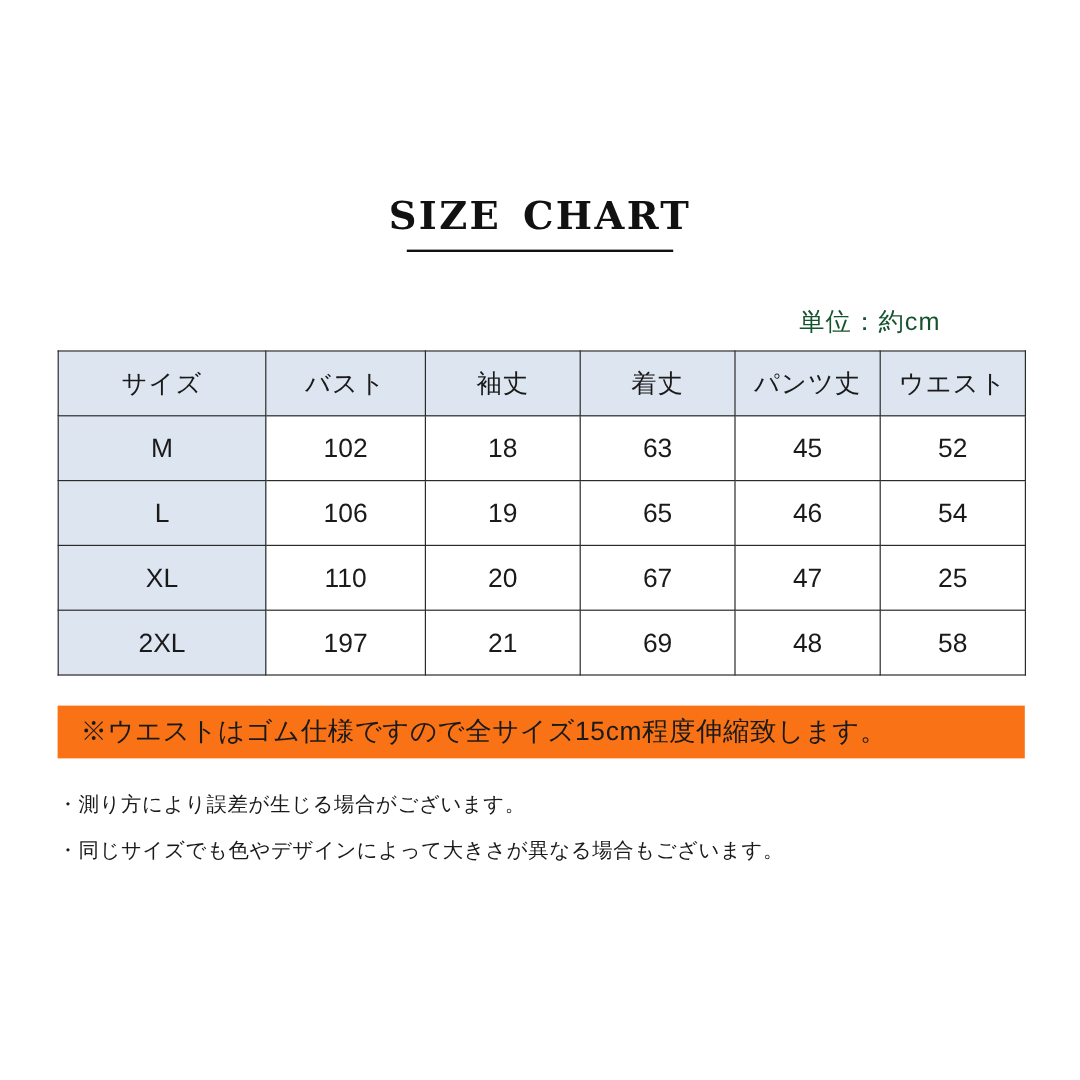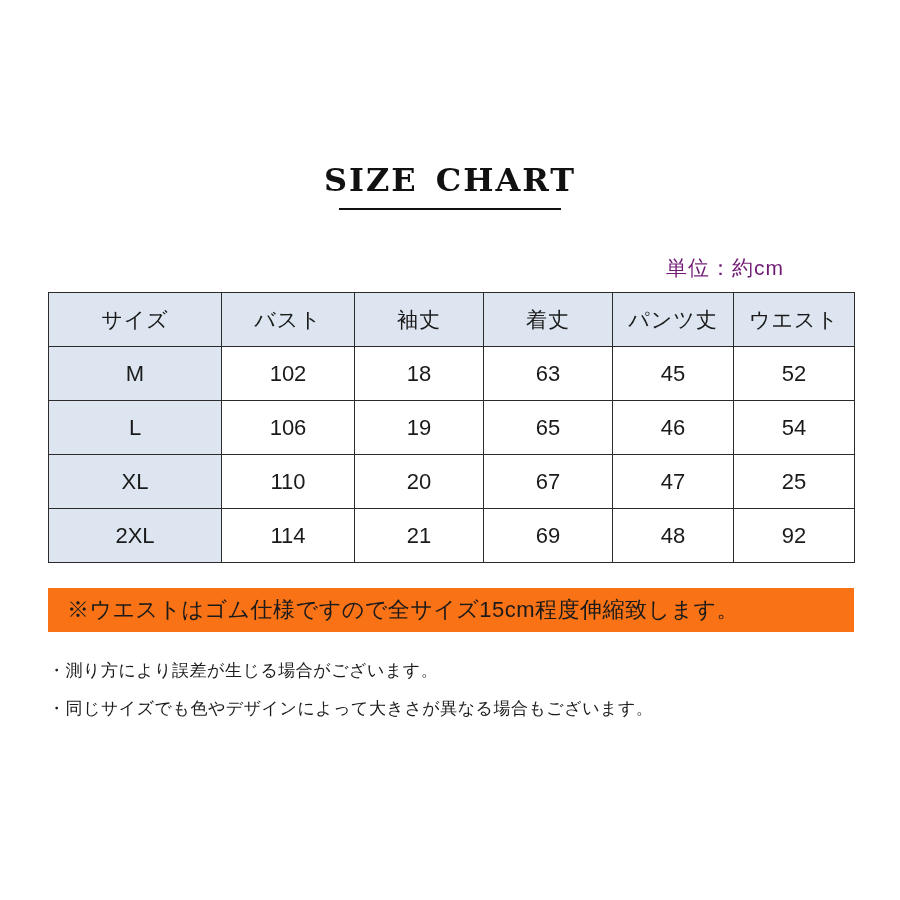--- a/index.html
+++ b/index.html
@@ -47,21 +47,21 @@
     height: 2px;
     background: #111111;
   }
 
   
   .unit-note {
     position: absolute;
     top: 254px;
     right: 56px;
     font-size: 21px;
-    color: #701a75;
+    color: #14532d;
     letter-spacing: 1px;
   }
 
   
   .table-wrap {
     position: absolute;
     top: 292px;
     left: 48px;
     width: 806px;
   }
@@ -179,25 +179,25 @@
         <tr>
           <td class="size-col">XL</td>
           <td>110</td>
           <td>20</td>
           <td>67</td>
           <td>47</td>
           <td>25</td>
         </tr>
         <tr>
           <td class="size-col">2XL</td>
-          <td>114</td>
+          <td>197</td>
           <td>21</td>
           <td>69</td>
           <td>48</td>
-          <td>92</td>
+          <td>58</td>
         </tr>
       </tbody>
     </table>
   </div>
 
   <div class="highlight-note">※ウエストはゴム仕様ですので全サイズ15cm程度伸縮致します。</div>
 
   <div class="footnotes">
     <div class="footnote">・測り方により誤差が生じる場合がございます。</div>
     <div class="footnote">・同じサイズでも色やデザインによって大きさが異なる場合もございます。</div>

